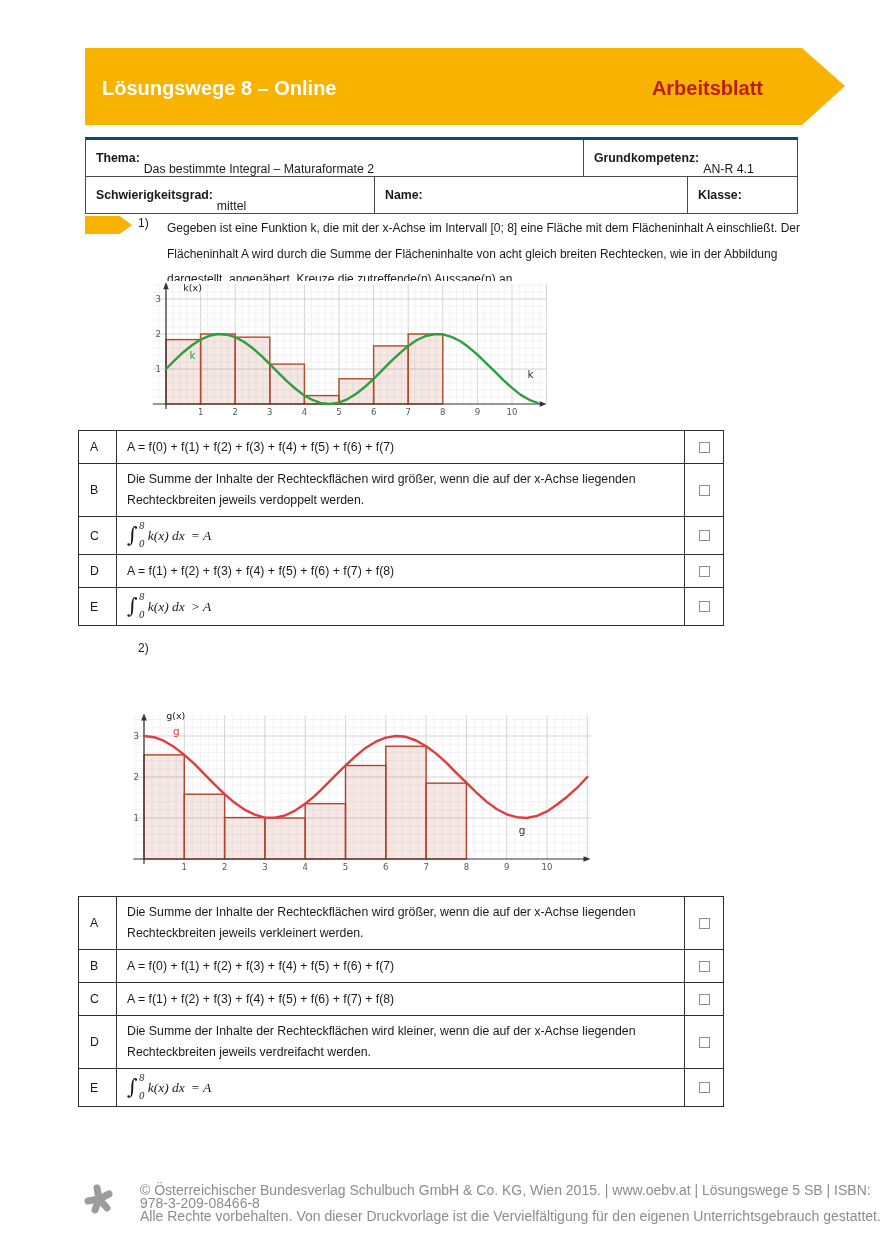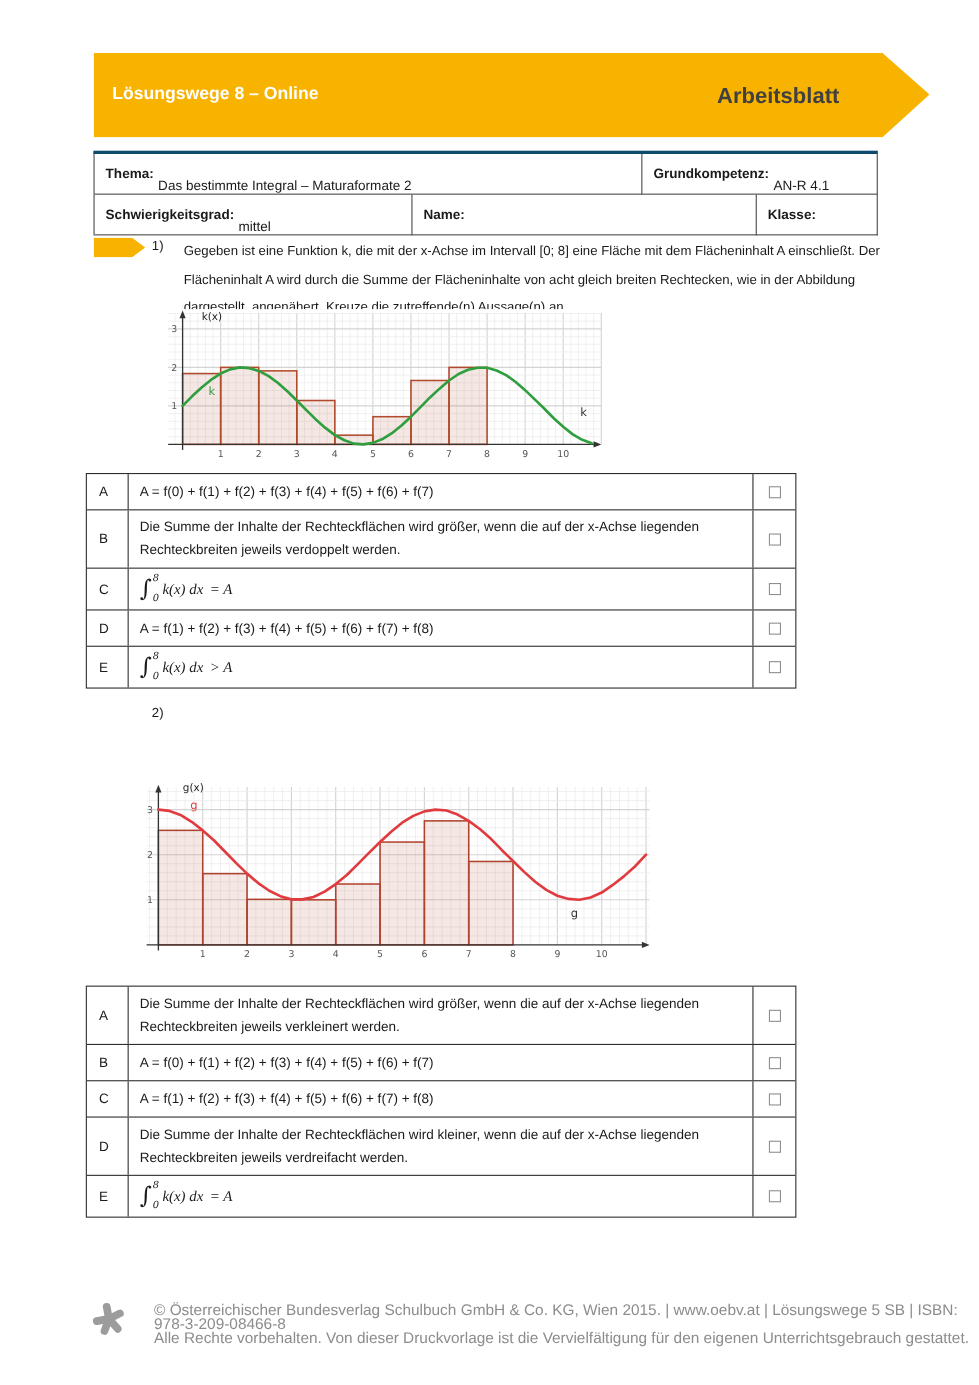--- a/index.html
+++ b/index.html
@@ -2,22 +2,22 @@
 <html><head>
 <meta charset="utf-8">
 <style>
   html,body{margin:0;padding:0;background:#fff;}
   .page{position:relative;width:890px;height:1259px;background:#fff;overflow:hidden;
         font-family:"Liberation Sans",sans-serif;color:#1a1a1a;}
 
   
   .banner{position:absolute;left:85px;top:48px;width:760px;height:77px;background:#F8B301;
           clip-path:polygon(0 0,717px 0,760px 38px,717px 77px,0 77px);}
-  .banner-title{position:absolute;left:17px;top:29px;font-size:16px;font-weight:bold;color:#fff;}
-  .banner-badge{position:absolute;right:82px;top:29px;font-size:20px;font-weight:bold;color:#404040;}
+  .banner-title{position:absolute;left:17px;top:29px;font-size:20px;font-weight:bold;color:#fff;}
+  .banner-badge{position:absolute;right:82px;top:29px;font-size:20px;font-weight:bold;color:#b91c1c;}
 
   
   .info-table{position:absolute;left:85px;top:137px;width:712px;border-top:3px solid #0c4a6e;border-left:1px solid #4a4a4a;font-size:12.3px;}
   .info-row{display:flex;}
   .info-cell{border-right:1px solid #4a4a4a;border-bottom:1px solid #4a4a4a;height:37px;
              display:flex;align-items:center;padding:0 10px;box-sizing:border-box;}
   .info-cell b{font-weight:bold;}
   .info-cell .val{margin-left:4px;margin-top:22px;}
   .c-thema{width:498px;} .c-gk{width:214px;}
   .c-name{width:313px;} .c-grad{width:289px;} .c-klasse{width:110px;}

